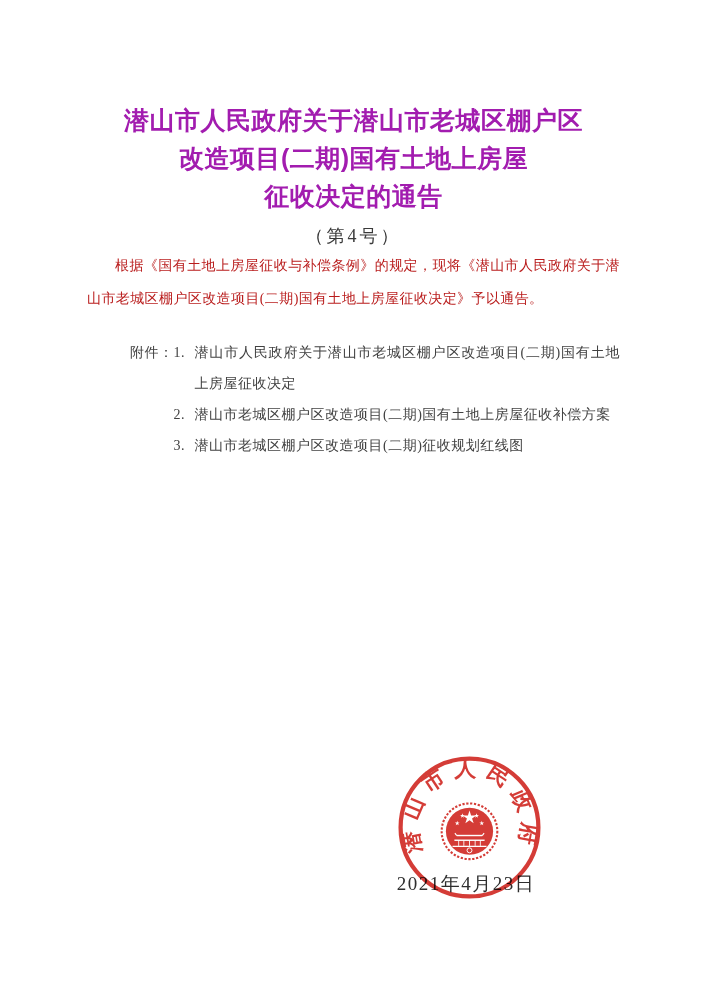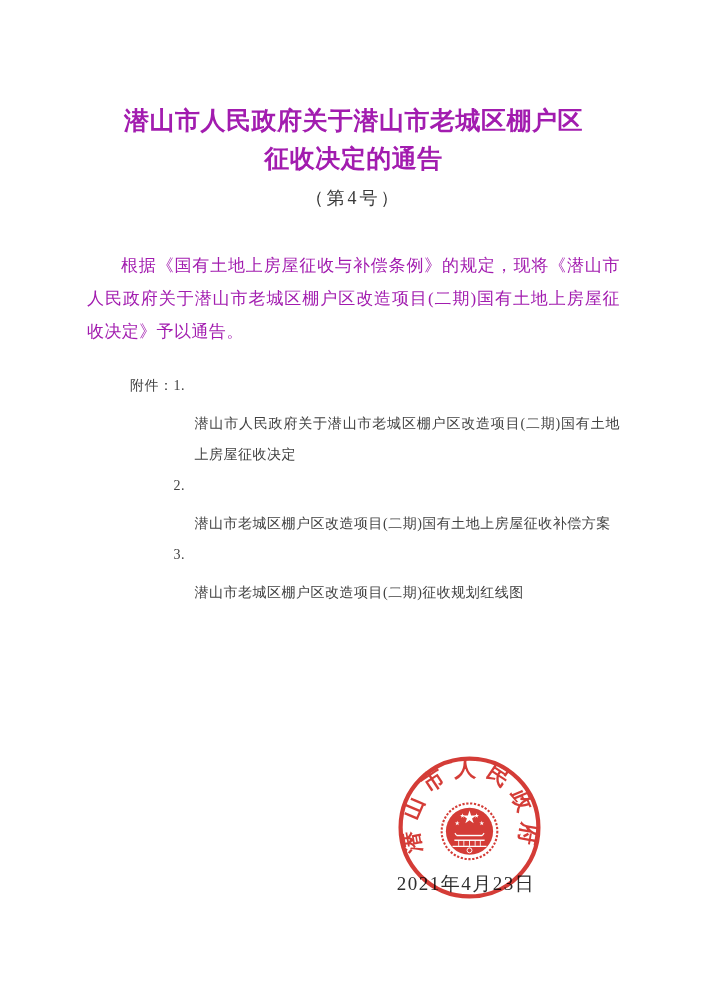--- a/index.html
+++ b/index.html
@@ -26,42 +26,41 @@
   .doc-number {
     margin-top: 8px;
     text-align: center;
     font-size: 18px;
     line-height: 26px;
     letter-spacing: 3px;
     color: #3a3a3a;
   }
   .content { padding: 0 87px; }
   .paragraphs {
-    margin-top: 38px;
-    font-size: 17px;
+    font-size: 14px;
     line-height: 33px;
     letter-spacing: 0.4px;
     text-align: justify;
-    color: #a21caf;
+    color: #b91c1c;
   }
   .paragraphs p { margin: 0 0 6px 0; text-indent: 2em; }
   .attachments {
     display: flex;
     margin-top: 22px;
     margin-left: 43px;
     font-size: 14px;
     line-height: 31px;
     letter-spacing: 0.5px;
     color: #414141;
   }
   .att-label { flex: none; white-space: nowrap; }
   .att-items { width: 449px; }
   .att-item { display: flex; }
   .att-num { flex: none; width: 21px; }
-  .att-text { flex: 1; text-align: justify; margin-top: 38px; }
+  .att-text { flex: 1; text-align: justify; }
   .seal {
     position: absolute;
     left: 394px;
     top: 752px;
     width: 151px;
     height: 151px;
     mix-blend-mode: multiply;
     opacity: 0.94;
   }
   .issue-date {
@@ -76,20 +75,21 @@
     color: #2e2e2e;
   }
 </style>
 </head>
 <body>
 
 <div class="page">
 
   <div class="title">
     <div>潜山市人民政府关于潜山市老城区棚户区</div>
+    <div>改造项目(二期)国有土地上房屋</div>
     <div>征收决定的通告</div>
   </div>
 
   <div class="doc-number">（第4号）</div>
 
   <div class="content">
     <div class="paragraphs">
       <p>根据《国有土地上房屋征收与补偿条例》的规定，现将《潜山市人民政府关于潜山市老城区棚户区改造项目(二期)国有土地上房屋征收决定》予以通告。</p>
     </div>
 

